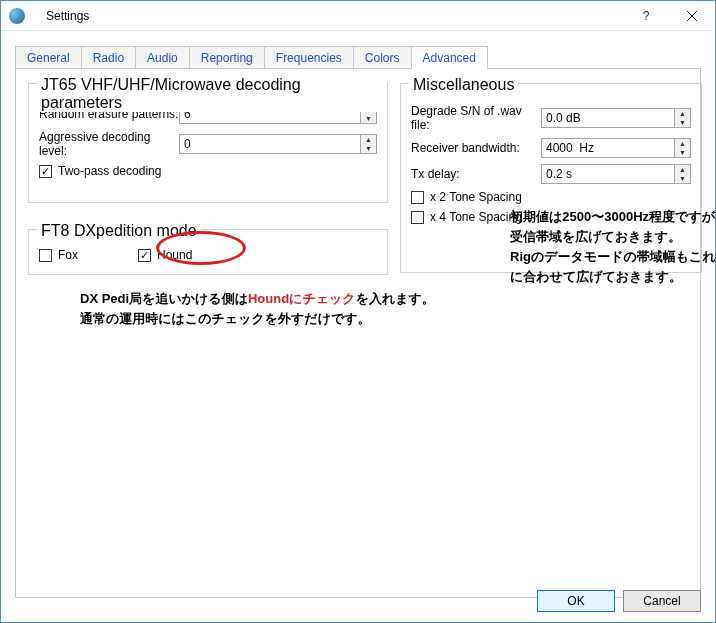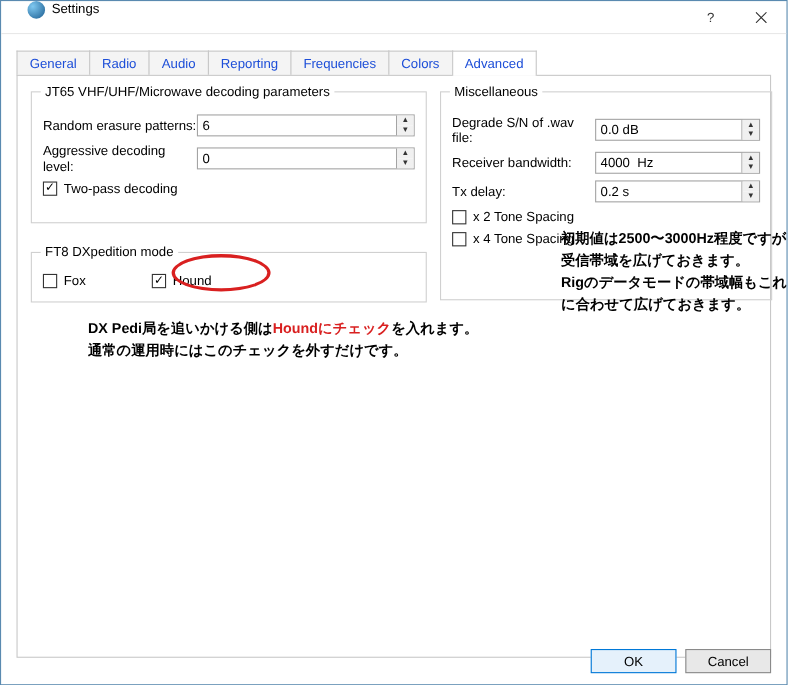--- a/index.html
+++ b/index.html
@@ -10,22 +10,24 @@
     background: #fff;
     width: 716px;
     height: 623px;
     overflow: hidden;
     border: 1px solid #5a8ab0;
     position: relative;
   }
   .titlebar {
     height: 30px;
     display: flex;
-    padding: 0 0 0 24px;
+    align-items: center;
+    padding: 0 0 0 8px;
     border-bottom: 1px solid #e8e8e8;
+    gap: 15px;
   }
   .titlebar .icon {
     width: 16px; height: 16px;
     border-radius: 50%;
     background: radial-gradient(circle at 30% 30%, #7fc8f0, #1a5c90);
     margin-right: 6px;
   }
   .titlebar .title { flex: 1; color: #000; }
   .titlebar .winbtns { display: flex; }
   .titlebar .winbtn {
@@ -63,21 +65,21 @@
   .fieldset {
     position: absolute;
     border: 1px solid #d0d0d0;
     padding: 14px 10px 10px 10px;
   }
   .legend {
     position: absolute;
     top: -8px; left: 8px;
     background: #fff;
     padding: 0 4px;
-    font-size: 12px;
+    font-size: 16px;
   }
   .fs-jt65 { left: 12px; top: 14px; width: 360px; height: 120px; }
   .fs-misc { left: 384px; top: 14px; width: 302px; height: 190px; }
   .fs-ft8  { left: 12px; top: 160px; width: 360px; height: 46px; }
   .row { display: flex; align-items: center; margin: 6px 0; }
   .row label { width: 140px; }
   .fs-misc .row label { width: 130px; }
   .spin {
     flex: 1;
     display: flex;

